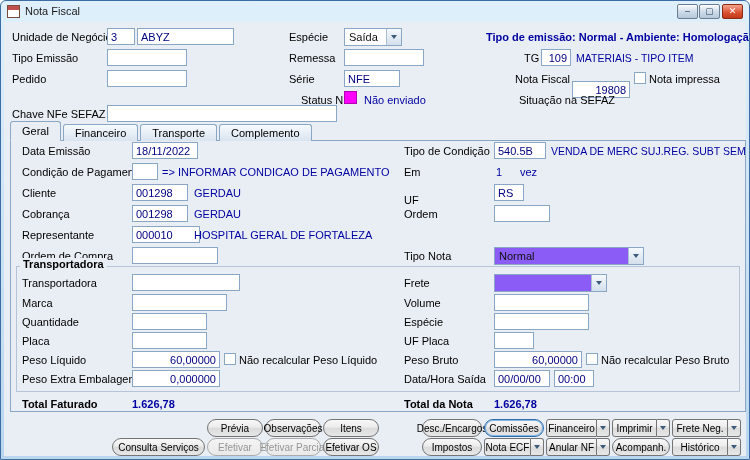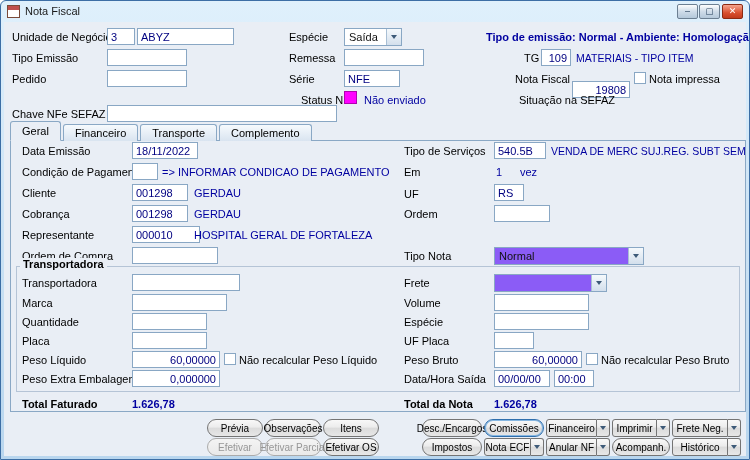--- a/index.html
+++ b/index.html
@@ -106,35 +106,35 @@
     <div class="tabs">
       <div class="tab active">Geral</div>
       <div class="tab">Financeiro</div>
       <div class="tab">Transporte</div>
       <div class="tab">Complemento</div>
     </div>
     <div class="panel"></div>
 
     <div class="lbl" style="left:18px;top:123px;">Data Emissão</div>
     <input class="in" style="left: 128px; top: 120px; width: 66px;" value="18/11/2022">
-    <div class="lbl" style="left:400px;top:123px;">Tipo de Serviços</div>
+    <div class="lbl" style="left:400px;top:123px;">Tipo de Condição</div>
     <input class="in" style="left: 490px; top: 120px; width: 52px;" value="540.5B">
     <div class="lbl nv clip" style="left:547px;top:123px;width:196px;">VENDA DE MERC SUJ.REG. SUBT SEM CONTR</div>
 
     <div class="lbl" style="left:18px;top:144px;">Condição de Pagamento</div>
     <input class="in" style="left: 128px; top: 141px; width: 26px;" value="">
     <div class="lbl nv" style="left:158px;top:144px;">=&gt; INFORMAR CONDICAO DE PAGAMENTO</div>
     <div class="lbl" style="left:400px;top:144px;">Em</div>
     <div class="lbl nv" style="left:492px;top:144px;">1</div>
     <div class="lbl nv" style="left:516px;top:144px;">vez</div>
 
     <div class="lbl" style="left:18px;top:165px;">Cliente</div>
     <input class="in" style="left: 128px; top: 162px; width: 56px;" value="001298">
     <div class="lbl nv" style="left:190px;top:165px;">GERDAU</div>
-    <div class="lbl" style="left:400px;top:166px;">UF</div>
+    <div class="lbl" style="left:400px;top:172px;">UF</div>
     <input class="in" style="left: 490px; top: 162px; width: 30px;" value="RS">
 
     <div class="lbl" style="left:18px;top:186px;">Cobrança</div>
     <input class="in" style="left: 128px; top: 183px; width: 56px;" value="001298">
     <div class="lbl nv" style="left:190px;top:186px;">GERDAU</div>
     <div class="lbl" style="left:400px;top:186px;">Ordem</div>
     <input class="in" style="left: 490px; top: 183px; width: 56px;" value="">
 
     <div class="lbl" style="left:18px;top:207px;">Representante</div>
     <input class="in" style="left: 128px; top: 204px; width: 68px;" value="000010">
@@ -215,20 +215,21 @@
           <div class="tri"></div>
         </div>
     </div>
     <div class="split" style="left:668px;top:397px;width:69px;">
       <div class="main">Frete Neg.</div>
       <div class="arr">
           <div class="tri"></div>
         </div>
     </div>
 
+    <div class="btn" style="left:108px;top:416px;width:93px;">Consulta Serviços</div>
     <div class="btn dis" style="left:203px;top:416px;width:56px;">Efetivar</div>
     <div class="btn dis" style="left:261px;top:416px;width:56px;">Efetivar Parcial</div>
     <div class="btn" style="left:319px;top:416px;width:56px;">Efetivar OS</div>
     <div class="btn" style="left:418px;top:416px;width:60px;">Impostos</div>
     <div class="split" style="left:480px;top:416px;width:60px;">
       <div class="main">Nota ECF</div>
       <div class="arr">
           <div class="tri"></div>
         </div>
     </div>

